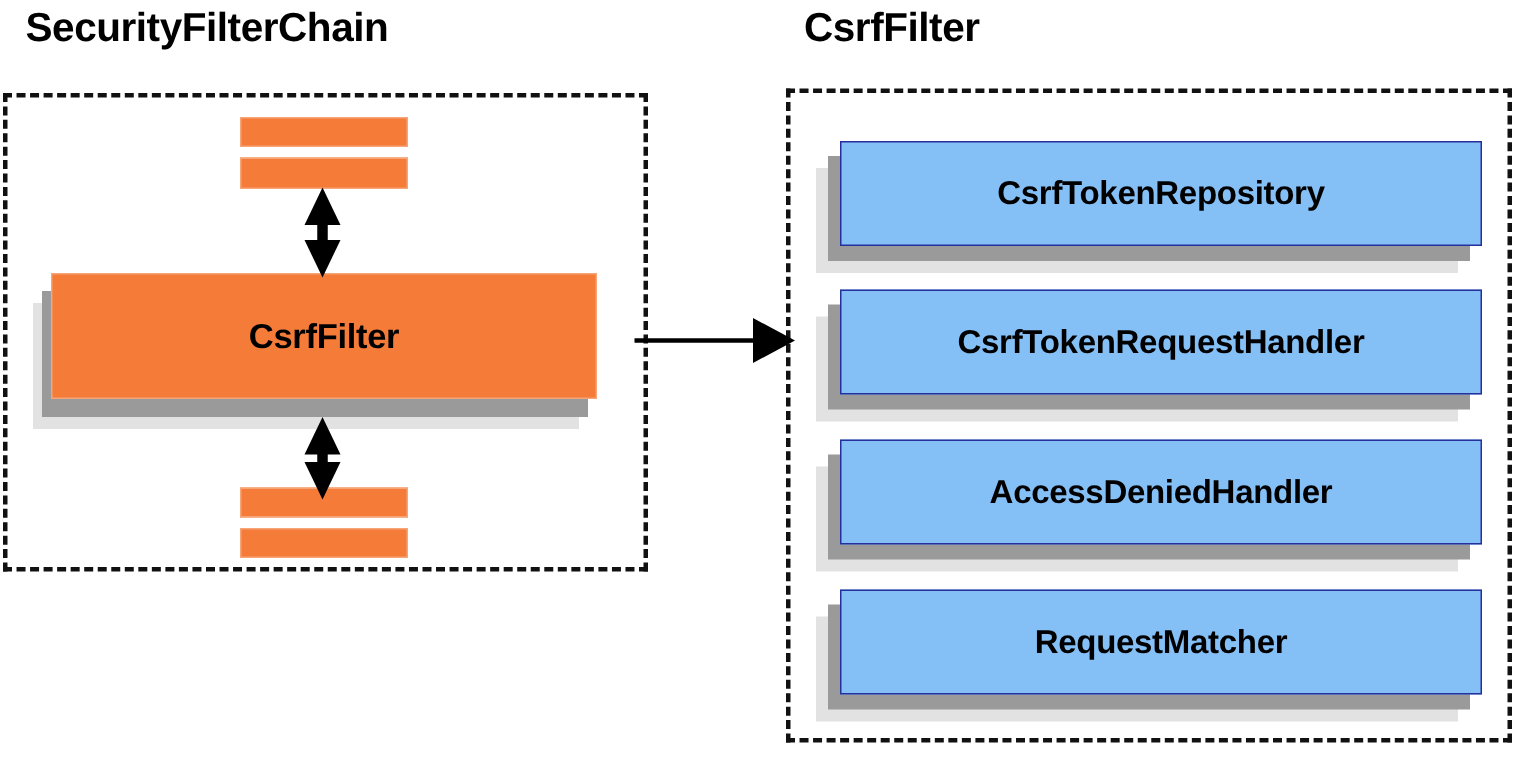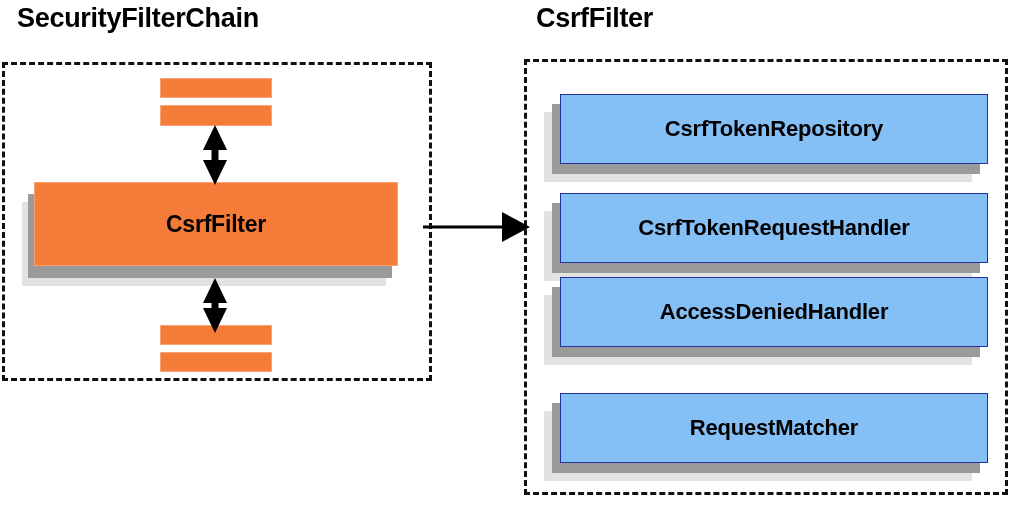--- a/index.html
+++ b/index.html
@@ -126,21 +126,21 @@
   </div>
 
   <div class="card blue" style="left:544px; top:193px; width:380px; height:86px;">
     <div class="shadow-far" style="left:0px;  top:18px; width:428px; height:70px;"></div>
     <div class="shadow-near" style="left:8px;  top:10px; width:428px; height:70px;"></div>
     <div class="face" style="left:16px; top:0px;  width:428px; height:70px;">
       <div class="label">CsrfTokenRequestHandler</div>
     </div>
   </div>
 
-  <div class="card blue" style="left:544px; top:277px; width:444px; height:86px;">
+  <div class="card blue" style="left:544px; top:293px; width:444px; height:86px;">
     <div class="shadow-far" style="left:0px;  top:18px; width:428px; height:70px;"></div>
     <div class="shadow-near" style="left:8px;  top:10px; width:428px; height:70px;"></div>
     <div class="face" style="left:16px; top:0px;  width:428px; height:70px;">
       <div class="label">AccessDeniedHandler</div>
     </div>
   </div>
 
   <div class="card blue" style="left:544px; top:393px; width:444px; height:86px;">
     <div class="shadow-far" style="left:0px;  top:18px; width:428px; height:70px;"></div>
     <div class="shadow-near" style="left:8px;  top:10px; width:428px; height:70px;"></div>

